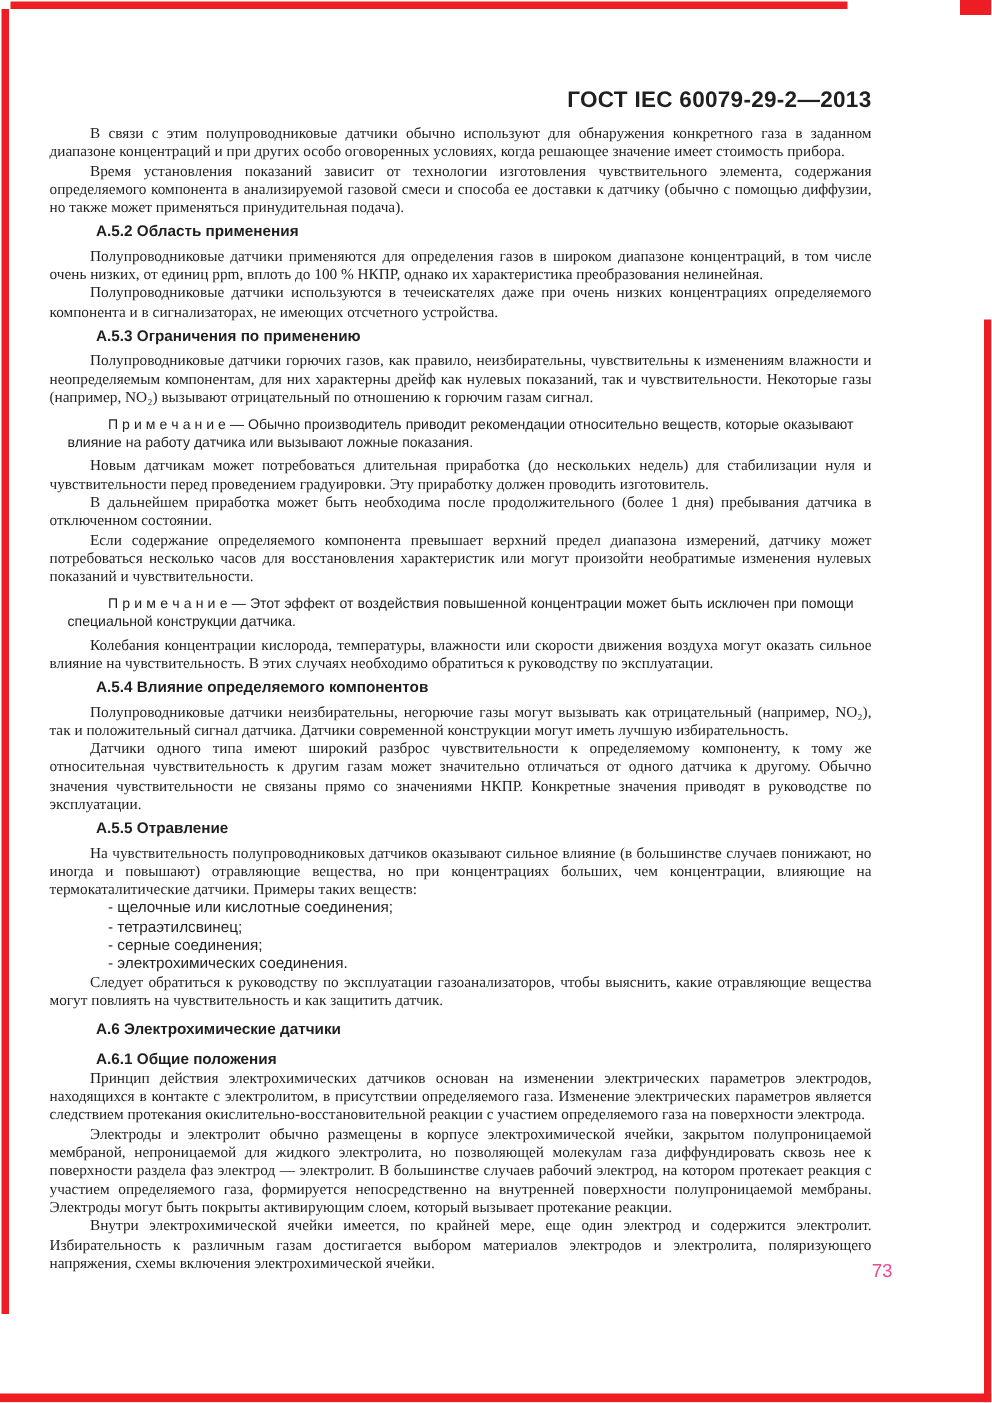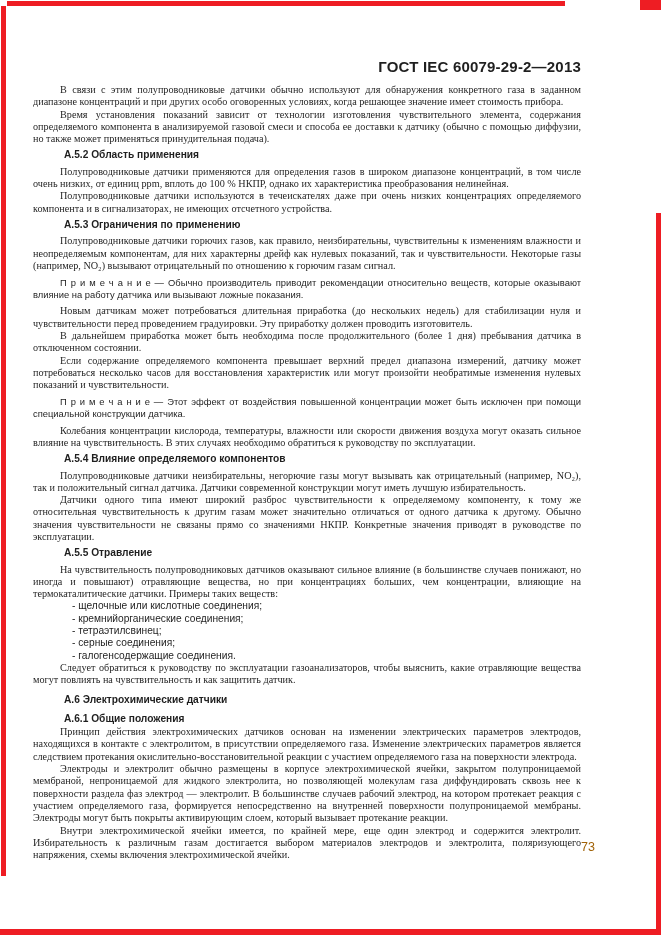--- a/index.html
+++ b/index.html
@@ -45,32 +45,32 @@
     font-weight: bold;
     text-indent: 27px;
     margin: 4px;
   }
   .heading.spaced { margin-top: 7px; margin-bottom: 1px; }
   .note {
     text-align: justify;
     text-indent: 27px;
     font-size: 9.4px;
     line-height: 11.6px;
-    margin: 5px 0;
+    margin: 5px 12px;
   }
   .list-item {
     padding-left: 39px;
     margin: 0;
   }
   .page-num {
     position: absolute;
     top: 840px; left: 0; right: 66px;
     text-align: right;
     font-size: 12.5px;
-    color: #a16207;
+    color: #ec4899;
   }
 </style>
 </head>
 <body>
 
 <div class="screen" style="color: rgb(31, 31, 31);">
 
   <div class="scan-mark scan-mark-top"></div>
   <div class="scan-mark scan-mark-top-right"></div>
   <div class="scan-mark scan-mark-left"></div>
@@ -93,24 +93,23 @@
     <p class="para">Если содержание определяемого компонента превышает верхний предел диапазона измерений, датчику может потребоваться несколько часов для восстановления характеристик или могут произойти необратимые изменения нулевых показаний и чувствительности.</p>
     <p class="note">П р и м е ч а н и е — Этот эффект от воздействия повышенной концентрации может быть исключен при помощи специальной конструкции датчика.</p>
     <p class="para">Колебания концентрации кислорода, температуры, влажности или скорости движения воздуха могут оказать сильное влияние на чувствительность. В этих случаях необходимо обратиться к руководству по эксплуатации.</p>
     <p class="heading">А.5.4 Влияние определяемого компонентов</p>
     <p class="para">Полупроводниковые датчики неизбирательны, негорючие газы могут вызывать как отрицательный (например, NO₂), так и положительный сигнал датчика. Датчики современной конструкции могут иметь лучшую избирательность.</p>
     <p class="para">Датчики одного типа имеют широкий разброс чувствительности к определяемому компоненту, к тому же относительная чувствительность к другим газам может значительно отличаться от одного датчика к другому. Обычно значения чувствительности не связаны прямо со значениями НКПР. Конкретные значения приводят в руководстве по эксплуатации.</p>
     <p class="heading">А.5.5 Отравление</p>
     <p class="para">На чувствительность полупроводниковых датчиков оказывают сильное влияние (в большинстве случаев понижают, но иногда и повышают) отравляющие вещества, но при концентрациях больших, чем концентрации, влияющие на термокаталитические датчики. Примеры таких веществ:</p>
     <div>
       <p class="list-item">- щелочные или кислотные соединения;</p>
-      <p class="list-item">- кремнийорганические соединения;</p>
       <p class="list-item">- тетраэтилсвинец;</p>
       <p class="list-item">- серные соединения;</p>
-      <p class="list-item">- галогенсодержащие соединения.</p>
+      <p class="list-item">- электрохимических соединения.</p>
     </div>
     <p class="para">Следует обратиться к руководству по эксплуатации газоанализаторов, чтобы выяснить, какие отравляющие вещества могут повлиять на чувствительность и как защитить датчик.</p>
     <p class="heading spaced">А.6 Электрохимические датчики</p>
     <p class="heading spaced">А.6.1 Общие положения</p>
     <p class="para">Принцип действия электрохимических датчиков основан на изменении электрических параметров электродов, находящихся в контакте с электролитом, в присутствии определяемого газа. Изменение электрических параметров является следствием протекания окислительно-восстановительной реакции с участием определяемого газа на поверхности электрода.</p>
     <p class="para">Электроды и электролит обычно размещены в корпусе электрохимической ячейки, закрытом полупроницаемой мембраной, непроницаемой для жидкого электролита, но позволяющей молекулам газа диффундировать сквозь нее к поверхности раздела фаз электрод — электролит. В большинстве случаев рабочий электрод, на котором протекает реакция с участием определяемого газа, формируется непосредственно на внутренней поверхности полупроницаемой мембраны. Электроды могут быть покрыты активирующим слоем, который вызывает протекание реакции.</p>
     <p class="para">Внутри электрохимической ячейки имеется, по крайней мере, еще один электрод и содержится электролит. Избирательность к различным газам достигается выбором материалов электродов и электролита, поляризующего напряжения, схемы включения электрохимической ячейки.</p>
   </div>
 
   <div class="page-num">73</div>

